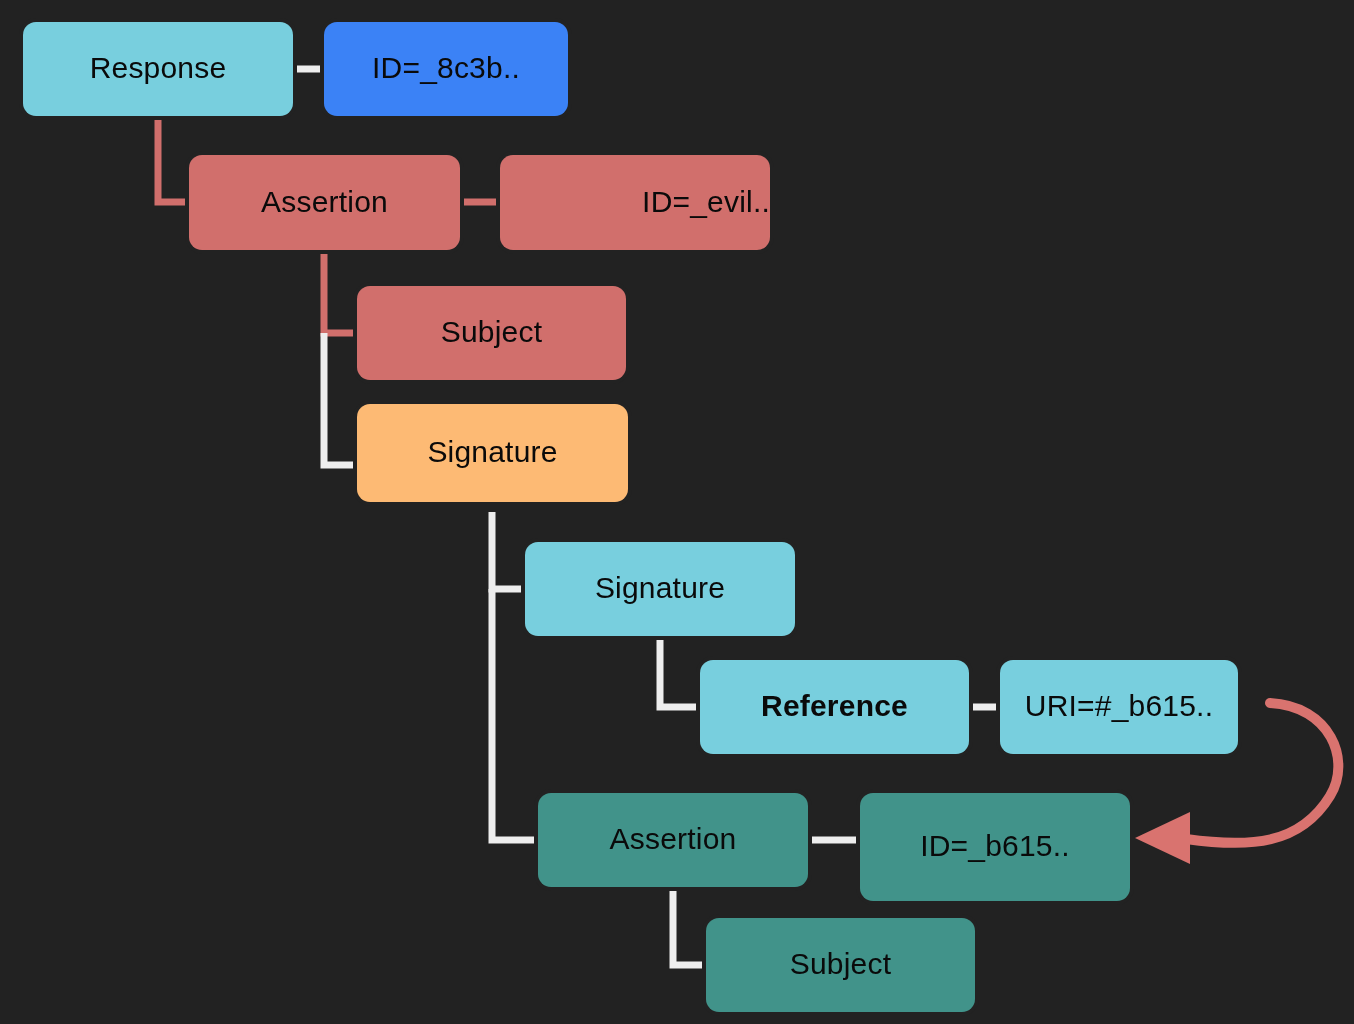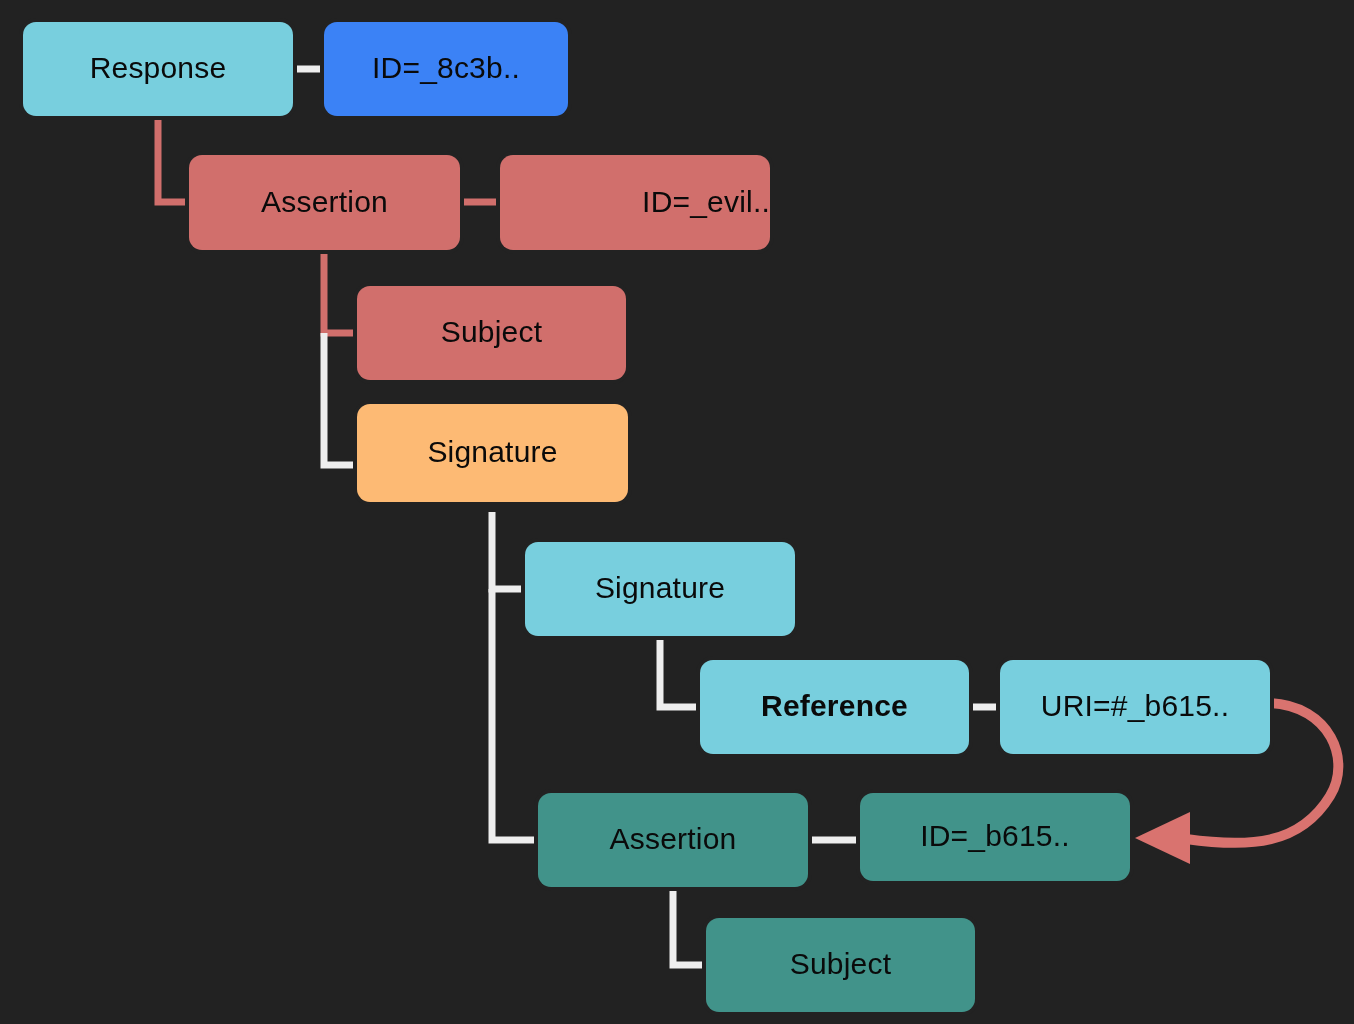--- a/index.html
+++ b/index.html
@@ -115,29 +115,29 @@
   </div>
 
   <div class="node" style="left:525px; top:542px; width:270px; height:94px; background:#78cfde;">
     <span class="node-label">Signature</span>
   </div>
 
   <div class="node" style="left:700px; top:660px; width:269px; height:94px; background:#78cfde;font-weight:bold;">
     <span class="node-label">Reference</span>
   </div>
 
-  <div class="node" style="left:1000px; top:660px; width:270px; height:94px; background:#78cfde;">
+  <div class="node" style="left:1000px; top:660px; width:238px; height:94px; background:#78cfde;">
     <span class="node-label">URI=#_b615..</span>
   </div>
 
   <div class="node" style="left:538px; top:793px; width:270px; height:94px; background:#41938a;">
     <span class="node-label">Assertion</span>
   </div>
 
-  <div class="node" style="left:860px; top:793px; width:270px; height:88px; background:#41938a;">
+  <div class="node" style="left:860px; top:793px; width:270px; height:108px; background:#41938a;">
     <span class="node-label">ID=_b615..</span>
   </div>
 
   <div class="node" style="left:706px; top:918px; width:269px; height:94px; background:#41938a;">
     <span class="node-label">Subject</span>
   </div>
 
 </div>
 
 </body></html>

